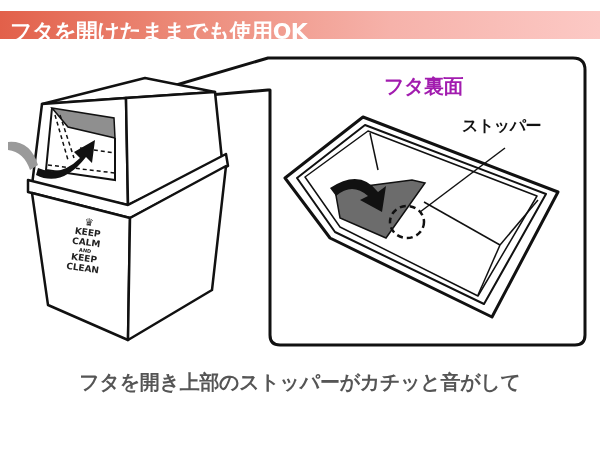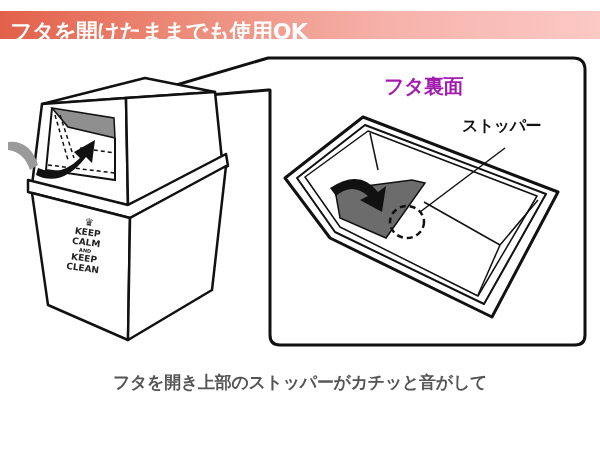--- a/index.html
+++ b/index.html
@@ -25,21 +25,21 @@
     }
     .bin-logo {
       position: absolute; left: 64px; top: 214px; width: 52px;
       transform: rotate(8deg); transform-origin: left top;
       font-size: 9px; font-weight: bold; color: #222; line-height: 10px; text-align: center;
     }
     .bin-logo .crown { font-size: 10px; line-height: 10px; }
     .bin-logo .small { font-size: 5px; line-height: 6px; }
     .caption {
       position: absolute; left: 0; top: 368px; width: 600px; text-align: center;
-      color: #555; font-size: 17px; font-weight: bold; line-height: 29px; letter-spacing: -0.3px;
+      color: #555; font-size: 20px; font-weight: bold; line-height: 29px; letter-spacing: -0.3px;
     }
   </style>
 </head>
 <body>
 
 <div class="header">
   <div class="header-title">フタを開けたままでも使用OK</div>
 </div>
 
 <svg class="scene" viewBox="0 44 600 320" width="600" height="320" style="top:44px">

